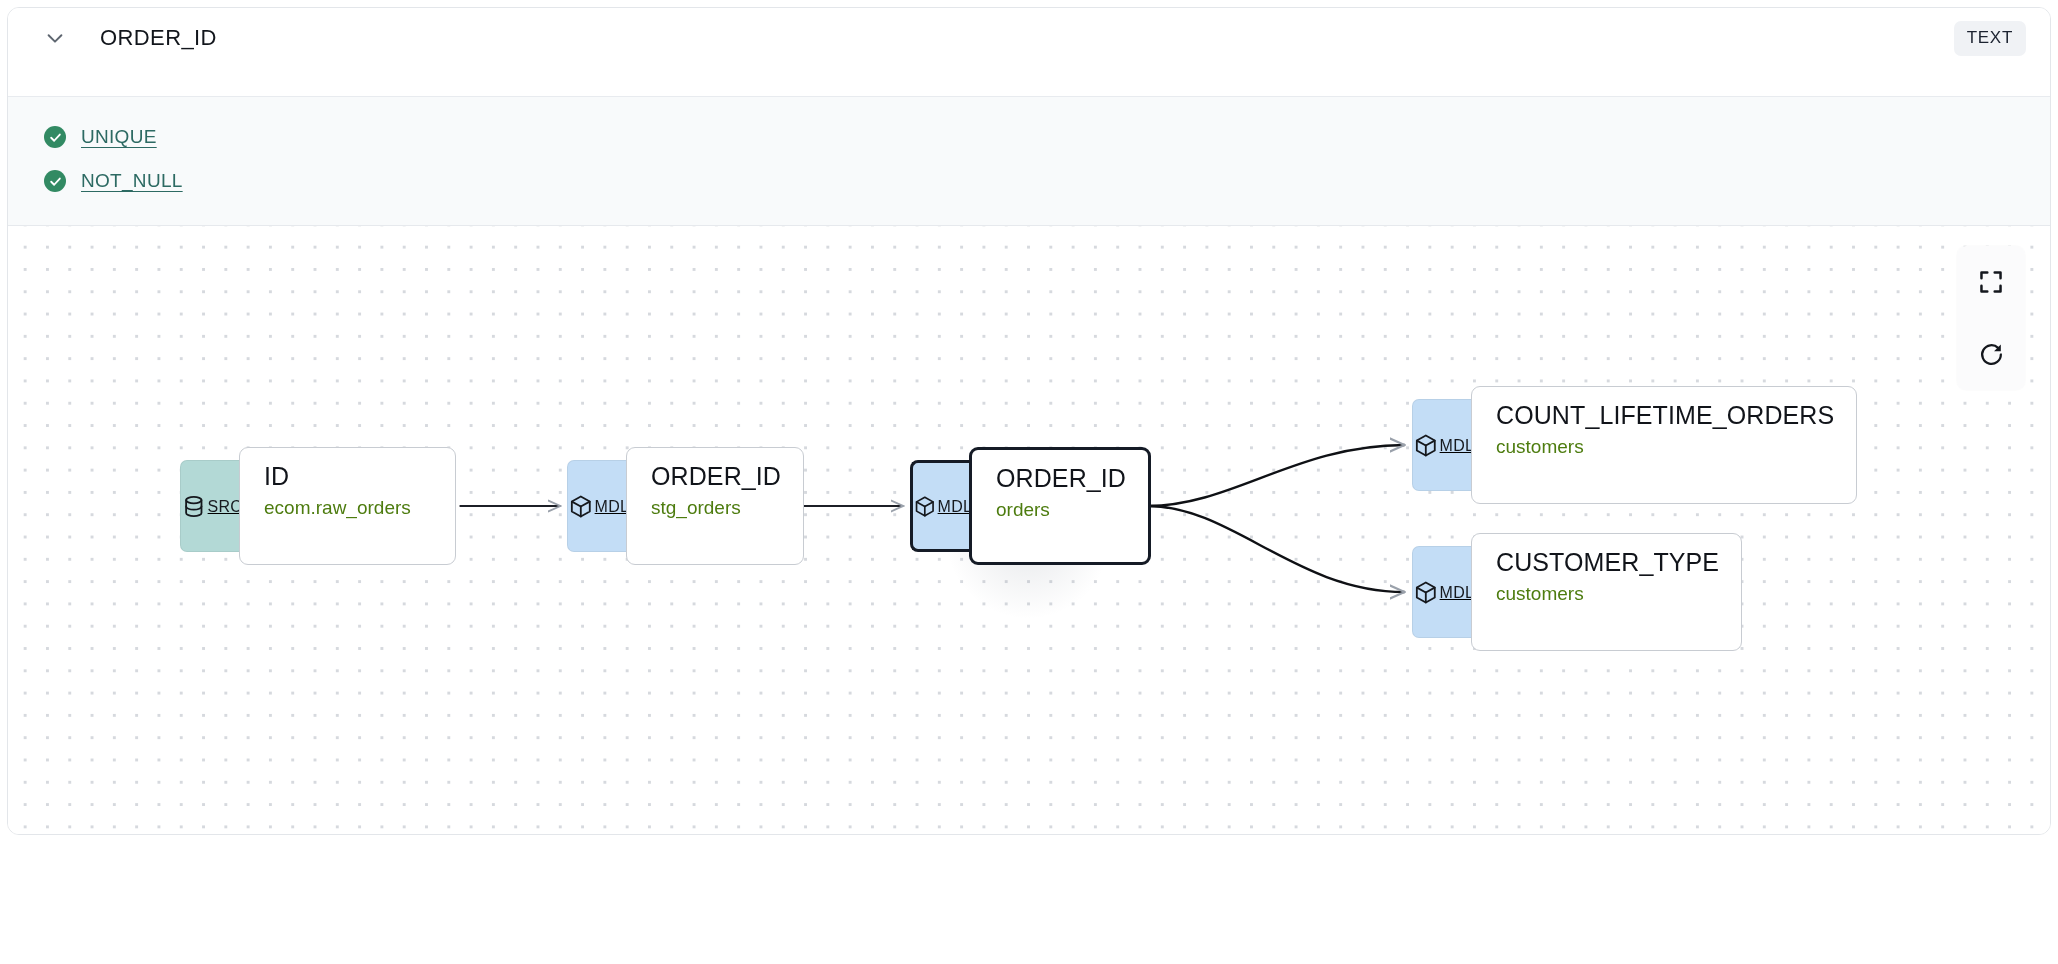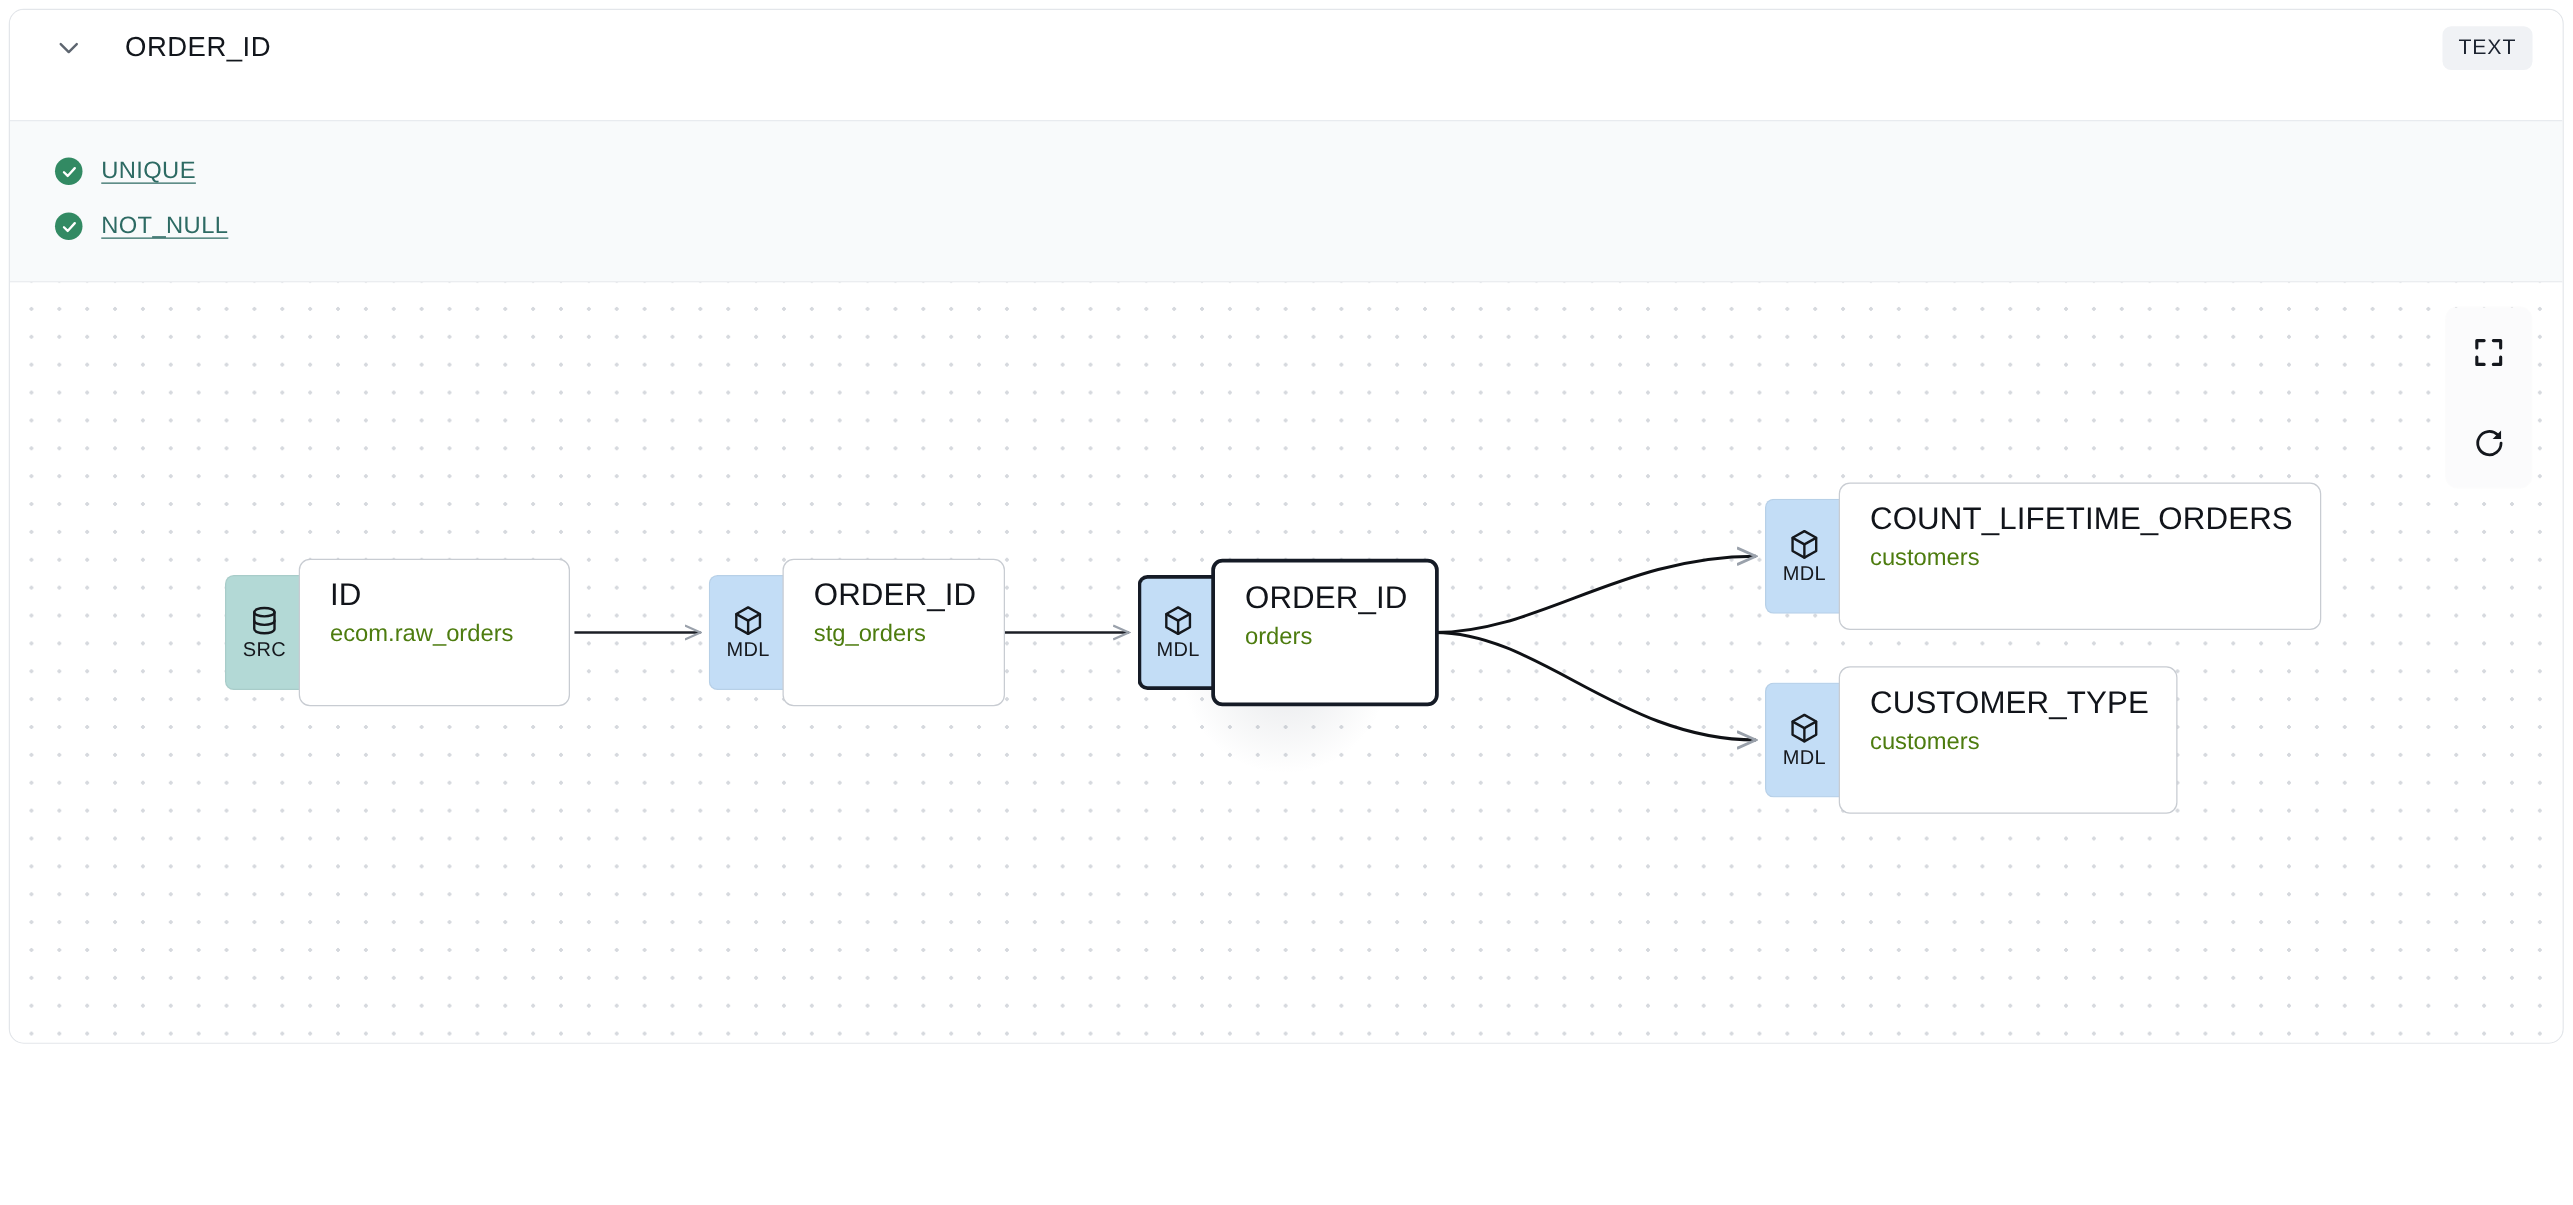--- a/index.html
+++ b/index.html
@@ -113,30 +113,31 @@
   
   .node {
     position: absolute;
     display: flex;
     align-items: stretch;
   }
   .node-badge {
     width: 62px;
     border-radius: 7px 0 0 7px;
     display: flex;
-    flex-direction: column;
+    flex-direction: row;
     align-items: center;
     justify-content: center;
     gap: 1px;
     flex: 0 0 auto;
     z-index: 1;
     align-self: center;
     height: 92px;
     border: 1px solid rgba(0,0,0,.06);
     border-right: none;
+    text-decoration: underline;
   }
   .node-badge.src { background: #b3d9d6; }
   .node-badge.mdl { background: #c3ddf6; }
   .node-badge svg { display: block; }
   .badge-label {
     font-size: 16px;
     color: #16191e;
     letter-spacing: .2px;
     line-height: 1;
     margin-top: 2px;

